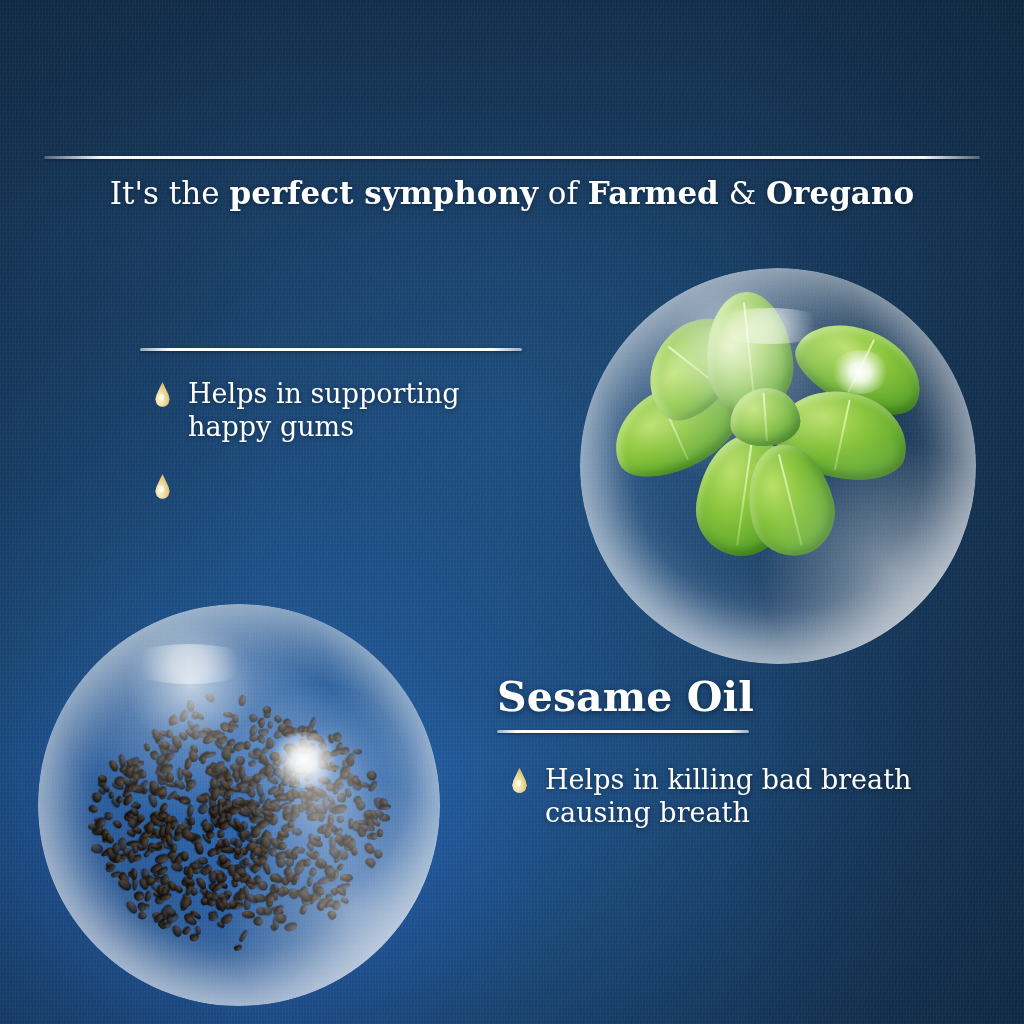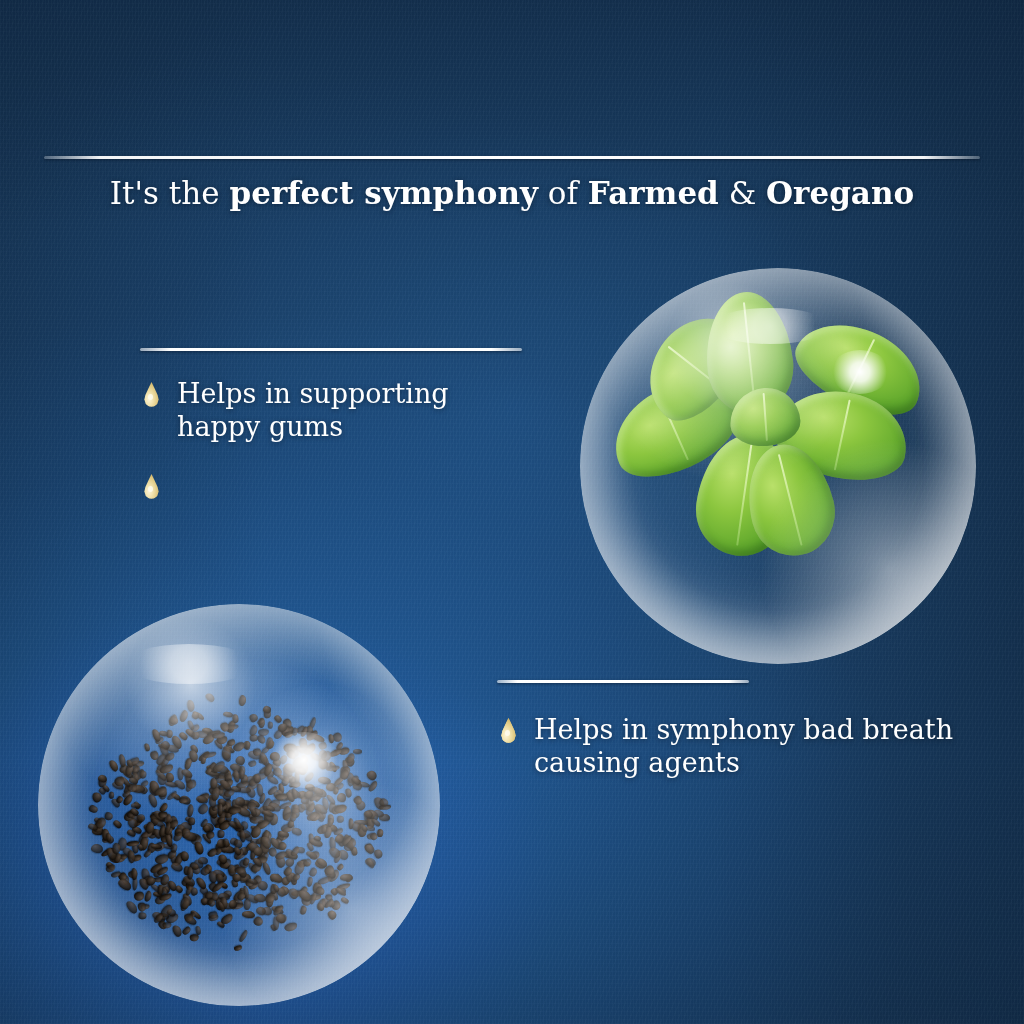--- a/index.html
+++ b/index.html
@@ -186,21 +186,21 @@
   .block-rule {
     height: 3px;
     margin-top: 8px;
     background: linear-gradient(90deg, rgba(255,255,255,0.55) 0%, #ffffff 8%, #ffffff 92%, rgba(255,255,255,0.55) 100%);
     border-radius: 2px;
     box-shadow: 0 1px 3px rgba(4,16,30,0.5);
   }
   #block-oregano .block-rule { width: 382px; }
   #block-sesame  .block-rule { width: 252px; }
 
-  .bullets { list-style: none; margin: 1px; padding: 0; }
+  .bullets { list-style: none; margin: 12px; padding: 0; }
   .bullet {
     position: relative;
     padding-left: 36px;
     font-size: 27px;
     line-height: 33px;
     font-weight: 400;
     text-shadow: 0 1px 5px rgba(4,16,30,0.5);
   }
   #block-oregano .bullet { margin-top: 26px; }
   #block-sesame .bullet { margin-top: 30px; }
@@ -1049,25 +1049,26 @@
         <span class="drop"></span>
         <span>Helps in supporting happy gums</span>
       </li>
       <li class="bullet">
         <span class="drop"></span>
       </li>
     </ul>
   </div>
 
   <div class="block" id="block-sesame">
+    <h2 class="block-title">Sesame Oil</h2>
     <div class="block-rule"></div>
     <ul class="bullets">
       <li class="bullet">
         <span class="drop"></span>
       </li>
       <li class="bullet">
         <span class="drop"></span>
-        <span>Helps in symphony bad breath causing agents</span>
+        <span>Helps in killing bad breath causing breath</span>
       </li>
     </ul>
   </div>
 
 </div>
 
 </body></html>

